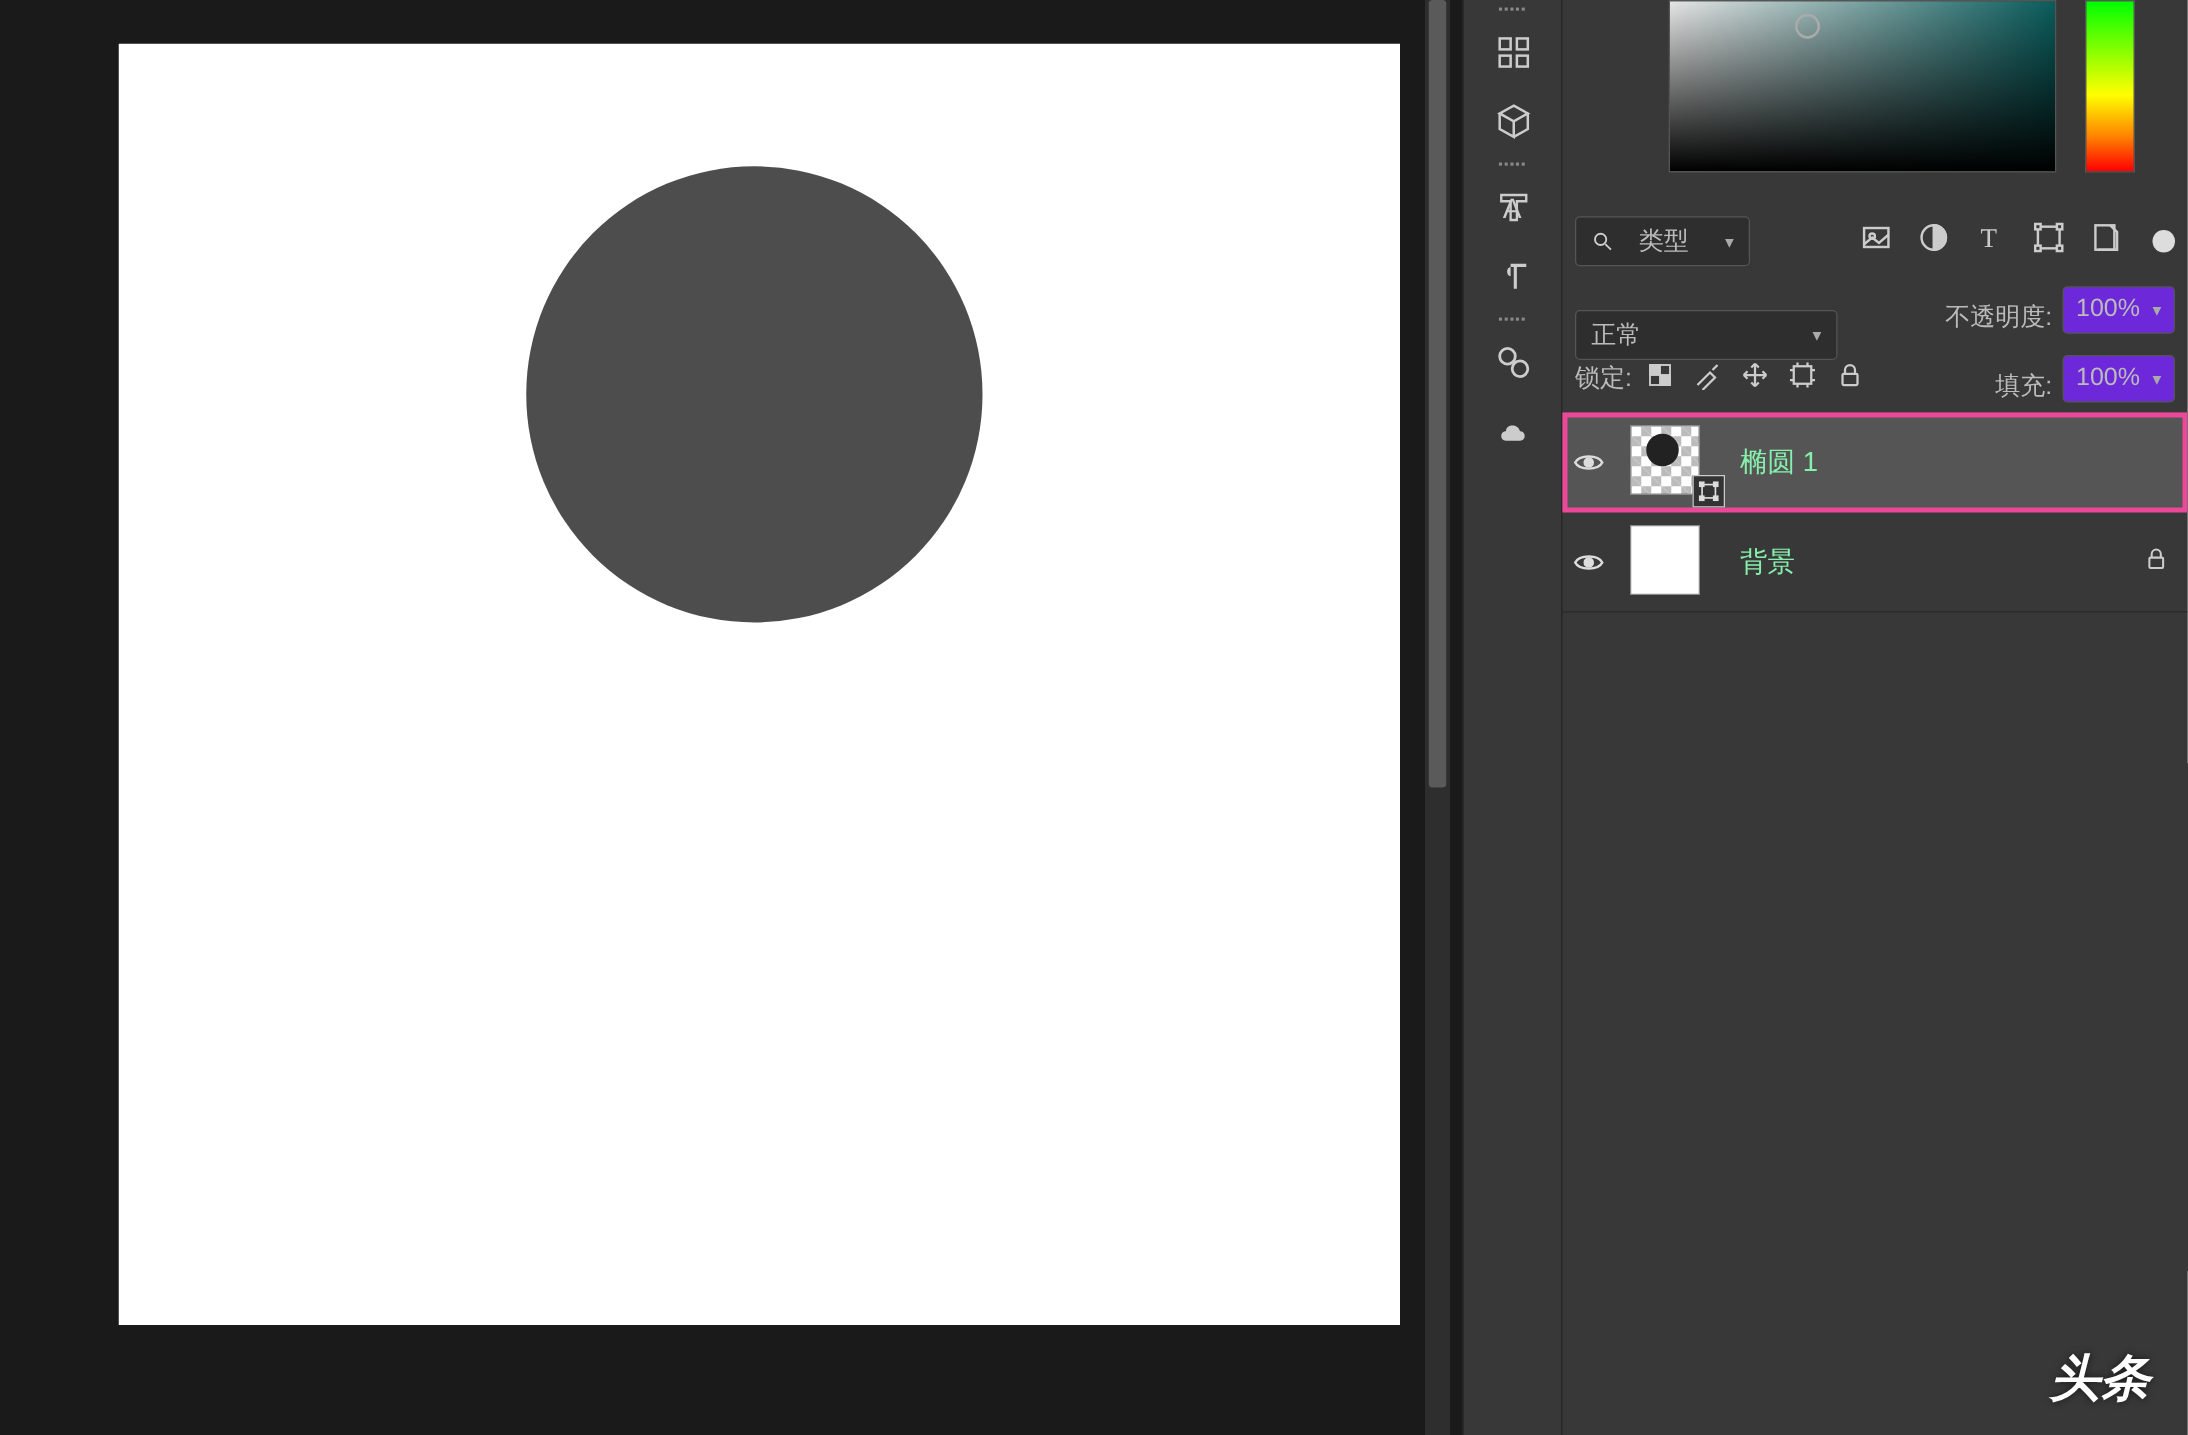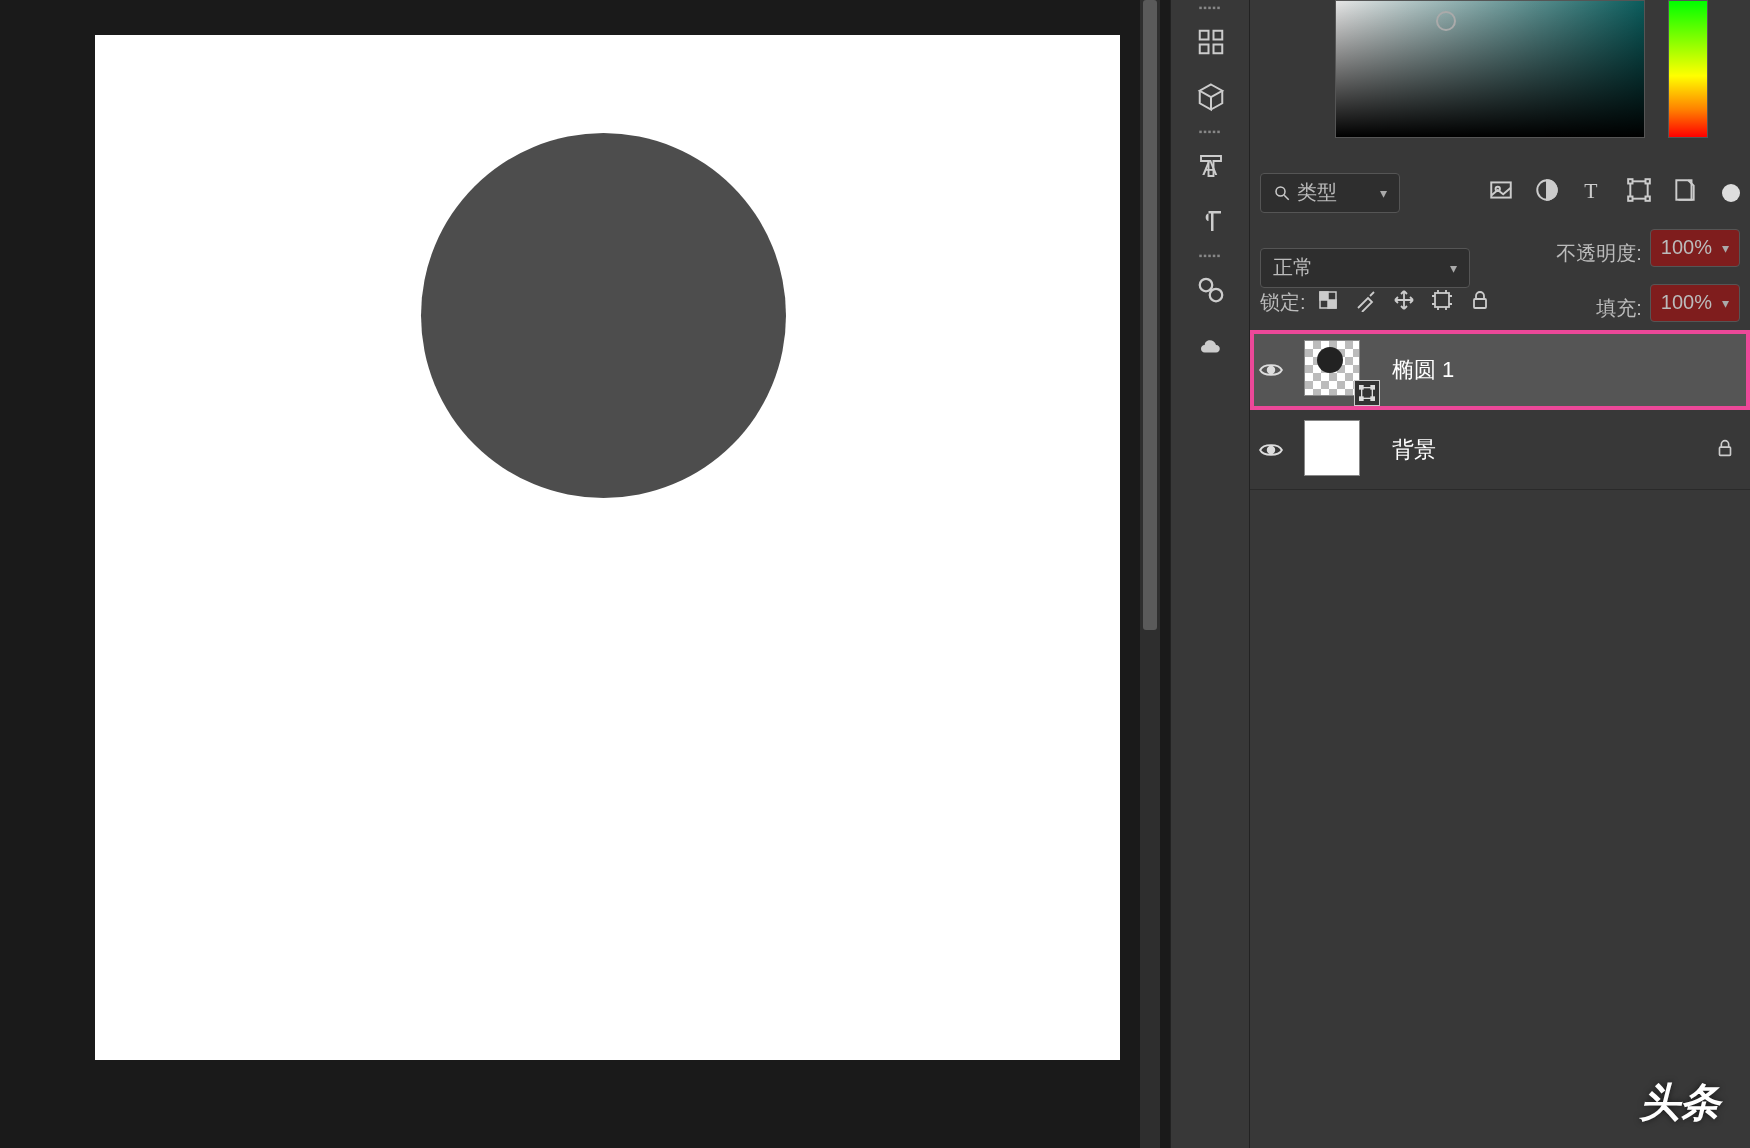--- a/index.html
+++ b/index.html
@@ -126,21 +126,21 @@
     height:40px;
   }
   .dropdown.small { width:140px; }
   .dropdown.med { width:210px;margin-top:40px; }
   .chev { font-size:14px; color:#aaa;}
   .filtericons { display:flex; gap:20px; margin-left:auto; align-items:center;}
   .filtericons svg { width:26px; height:26px; }
   .pct-group { display:flex; align-items:flex-end; gap:8px; margin-left:auto;}
   .pct-box {
     display:flex; align-items:center; gap:10px;
-    background:#7f1d1d; border:1px solid #555; border-radius:4px;
+    background:#6d28d9; border:1px solid #555; border-radius:4px;
     padding:4px 10px; height:38px; font-size:20px;
   }
   .lock-icons { display:flex; gap:14px; align-items:center;}
   .lock-icons svg { width:24px; height:24px;}
   .layers-list { padding:0; }
   .layer-row {
     display:flex; align-items:center;
     height:80px;
     border-bottom:1px solid #2a2a2a;
     padding:0 14px 0 6px;
@@ -172,21 +172,21 @@
     border-radius:50%; background:#222;
   }
   .shape-badge {
     position:absolute; right:-6px; bottom:-6px;
     width:26px;height:26px;
     border:1px solid #ccc;
     background:#333;
     display:flex;align-items:center;justify-content:center;
   }
   .shape-badge svg{width:16px;height:16px;}
-  .layer-name { font-size:22px; color:#ffffff;text-align:right;}
+  .layer-name { font-size:22px; color:#86efac;text-align:right;}
   .lock-indicator { margin-left:auto; }
   .lock-indicator svg{width:22px;height:22px;}
   .big-dot {
     width:18px;height:18px;border-radius:50%;background:#ddd;
   }
   .watermark {
     position:absolute; right:30px; bottom:18px;
     font-size:40px; font-weight:700;
     color:#fff;
     text-shadow:0 0 6px rgba(0,0,0,.6);
@@ -256,21 +256,21 @@
   <div class="color-area">
     <div class="color-field">
       <div class="color-marker"></div>
     </div>
     <div class="hue-strip"></div>
   </div>
 
 
   <div class="filter-row">
     <div class="dropdown small">
-      <span style="display:flex;align-items:center;gap:6px;">
+      <span style="display:flex;align-items:center;gap:20px;">
         <svg width="18" height="18" viewBox="0 0 24 24" fill="none" stroke="#ccc" stroke-width="2">
             <circle cx="10" cy="10" r="6"></circle>
             <line x1="15" y1="15" x2="21" y2="21"></line>
           </svg>
         <span>类型</span>
       </span>
       <span class="chev">▾</span>
     </div>
     <div class="filtericons">
       <span><svg viewBox="0 0 24 24" fill="none" stroke="#ccc" stroke-width="1.8">

